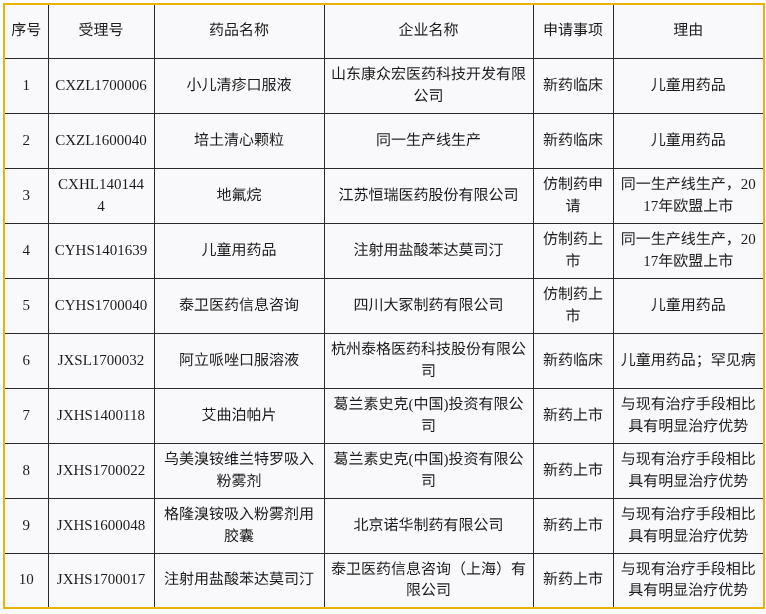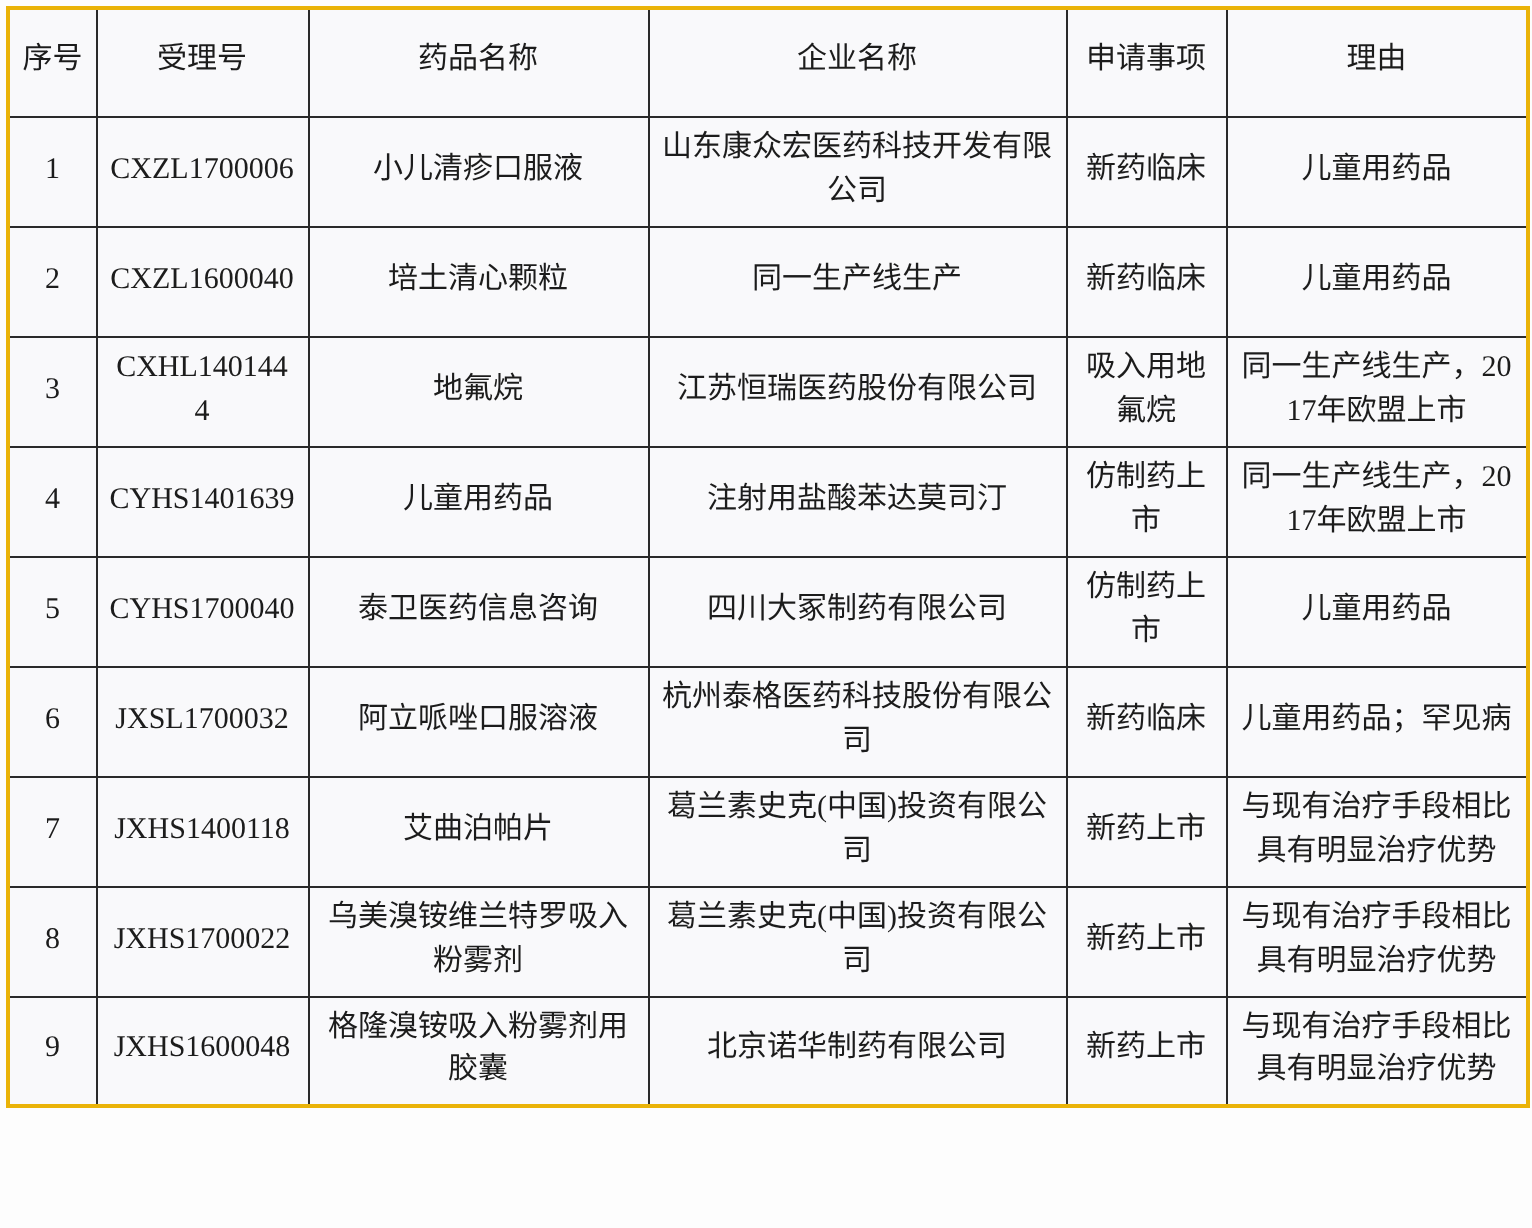--- a/index.html
+++ b/index.html
@@ -85,21 +85,21 @@
           <td>培土清心颗粒</td>
           <td>同一生产线生产</td>
           <td>新药临床</td>
           <td>儿童用药品</td>
         </tr>
         <tr>
           <td>3</td>
           <td>CXHL1401444</td>
           <td>地氟烷</td>
           <td>江苏恒瑞医药股份有限公司</td>
-          <td>吸入用地氟烷</td>
+          <td>仿制药申请</td>
           <td>同一生产线生产，2017年欧盟上市</td>
         </tr>
         <tr>
           <td>4</td>
           <td>CYHS1401639</td>
           <td>儿童用药品</td>
           <td>注射用盐酸苯达莫司汀</td>
           <td>仿制药上市</td>
           <td>同一生产线生产，2017年欧盟上市</td>
         </tr>
@@ -136,15 +136,23 @@
           <td>与现有治疗手段相比具有明显治疗优势</td>
         </tr>
         <tr>
           <td>9</td>
           <td>JXHS1600048</td>
           <td>格隆溴铵吸入粉雾剂用胶囊</td>
           <td>北京诺华制药有限公司</td>
           <td>新药上市</td>
           <td>与现有治疗手段相比具有明显治疗优势</td>
         </tr>
+        <tr>
+          <td>10</td>
+          <td>JXHS1700017</td>
+          <td>注射用盐酸苯达莫司汀</td>
+          <td>泰卫医药信息咨询（上海）有限公司</td>
+          <td>新药上市</td>
+          <td>与现有治疗手段相比具有明显治疗优势</td>
+        </tr>
       </tbody>
   </table>
 </div>
 
 </body></html>

